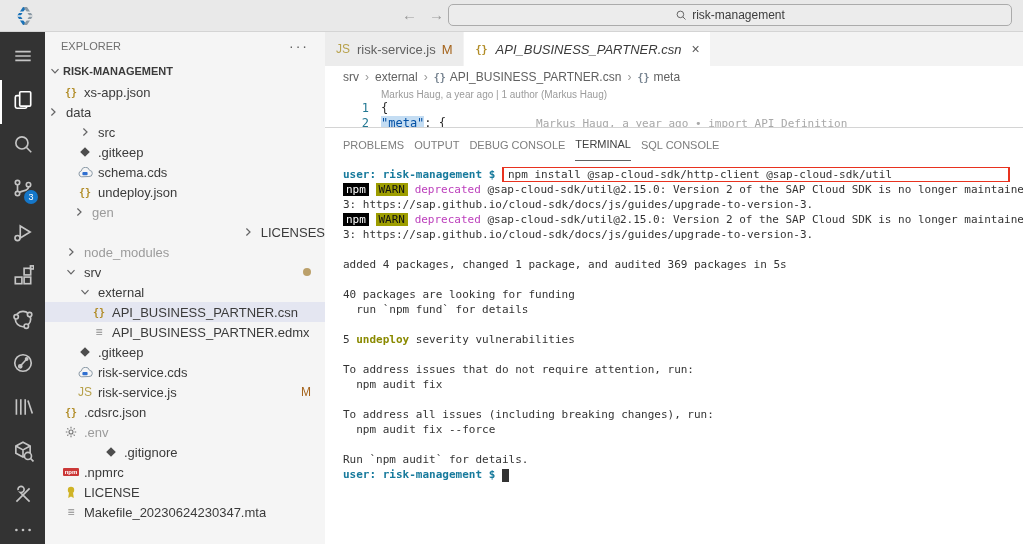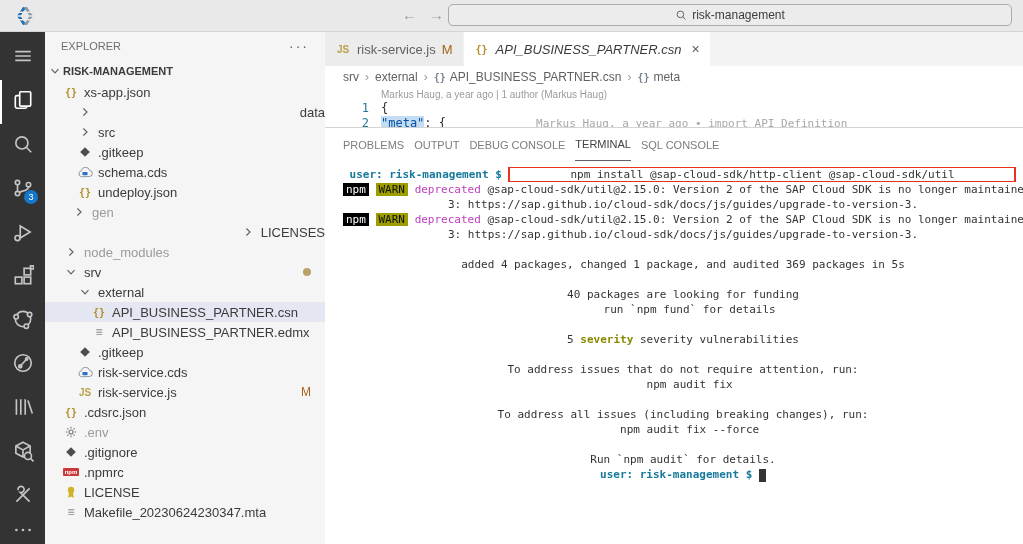--- a/index.html
+++ b/index.html
@@ -26,21 +26,21 @@
   .sb-root .chev{width:16px;margin-left:2px;}
   .row{height:20px;display:flex;align-items:center;position:relative;white-space:nowrap;cursor:pointer;font-size:13px;}
   .row.sel{background:#e4e6f1;}
   .row.dim .lbl{color:#9b9b9b;}
   .lbl{margin-left:5px;overflow:hidden;}
   .ticon{width:16px;display:inline-flex;justify-content:center;align-items:center;flex:none;}
   .chev{width:16px;display:inline-flex;justify-content:center;align-items:center;color:#646465;flex:none;}
   .badge-m{position:absolute;right:14px;color:#a5641c;font-size:12px;}
   .dot-mod{position:absolute;right:14px;width:8px;height:8px;border-radius:50%;background:#bba06a;}
   .ic-json{color:#b18c26;font-family:"DejaVu Sans Mono",monospace;font-size:10px;font-weight:bold;}
-  .ic-js{color:#b7a14b;font-size:10px;font-weight:bold;}
+  .ic-js{color:#b7a14b;font-size:12px;font-weight:normal;}
   .ic-file{color:#8a8a8a;font-size:12px;}
   .ic-npm{background:#cb3837;color:#fff;font-size:6px;font-weight:bold;padding:1px 2px;border-radius:1px;}
   
   .editor-area{flex:1;display:flex;flex-direction:column;background:#fff;min-width:0;}
   .tabbar{height:34px;background:#f3f3f3;display:flex;flex:none;}
   .tab{display:flex;align-items:center;padding:0 10px;background:#ececec;color:#616161;border-right:1px solid #f3f3f3;gap:6px;cursor:pointer;}
   .tab.active{background:#ffffff;color:#3b3b3b;}
   .tab.active .tab-label{font-style:italic;}
   .tab-badge{color:#a5641c;}
   .tab-close{color:#5a5a5a;font-size:14px;margin-left:4px;}
@@ -53,21 +53,21 @@
   .cl{height:15px;display:flex;line-height:15px;white-space:pre;}
   .ln{width:44px;text-align:right;color:#237893;padding-right:12px;flex:none;}
   .tok{color:#2b2b2b;}
   .tok-key{color:#0451a5;background:#c4ddf3;}
   .blame{color:#a8a8a8;margin-left:90px;font-size:11px;}
   
   .panel{flex:1;border-top:1px solid #d4d4d4;display:flex;flex-direction:column;min-height:0;}
   .panel-tabs{height:33px;display:flex;gap:10px;padding-left:18px;font-size:11px;color:#7d7d7d;flex:none;}
   .ptab{height:100%;display:flex;align-items:center;cursor:pointer;box-sizing:border-box;}
   .ptab.active{color:#424242;border-bottom:1px solid #616161;}
-  .terminal{flex:1;font-family:"DejaVu Sans Mono",monospace;font-size:11px;line-height:15px;color:#333;padding:6px 0 0 18px;overflow:hidden;cursor:text;text-align:center;}
+  .terminal{flex:1;font-family:"DejaVu Sans Mono",monospace;font-size:11px;line-height:15px;color:#333;padding:6px 0 0 18px;overflow:hidden;cursor:text;}
   .tl{height:15px;position:relative;white-space:pre;overflow:hidden;}
   .seg-pr{color:#177a9c;font-weight:bold;}
   .seg-bx{display:inline-block;box-sizing:border-box;width:508px;border:2px solid #e8321f;padding:0 4px;height:17px;line-height:13px;position:relative;top:-1px;vertical-align:top;}
   .seg-nb{background:#000;color:#fff;padding:0 3px;}
   .seg-wb{background:#9d9d00;color:#111;padding:0 3px;}
   .seg-dp{color:#bc3fbc;}
   .seg-em{color:#8a8a00;font-weight:bold;}
   .seg-cu{display:inline-block;width:7px;height:13px;background:#333;vertical-align:-2px;}
 </style>
 </head>
@@ -195,21 +195,21 @@
         </span>
       <span>RISK-MANAGEMENT</span>
     </div>
     <div id="tree">
         <div class="row" style="padding-left: 18px;">
           <span class="ticon">
             <span class="ic-json">{}</span>
           </span>
           <span class="lbl">xs-app.json</span>
         </div>
-        <div class="row" style="padding-left: 32px; justify-content: space-between;">
+        <div class="row" style="">
           <span class="chev">
             <svg width="10" height="10" viewBox="0 0 10 10">
               <path d="M3.4 1.5 L7 5 L3.4 8.5" stroke="currentColor" fill="none" stroke-width="1.2"></path>
             </svg>
           </span>
           <span class="lbl">data</span>
         </div>
         <div class="row" style="padding-left: 32px;">
           <span class="chev">
             <svg width="10" height="10" viewBox="0 0 10 10">
@@ -326,21 +326,21 @@
         </div>
         <div class="row dim" style="padding-left: 18px;">
           <span class="ticon">
             <svg width="12" height="12" viewBox="0 0 12 12" stroke="#757575" stroke-width="1.1" fill="none">
               <circle cx="6" cy="6" r="2"></circle>
               <path d="M6 .8v1.6M6 9.6v1.6M.8 6h1.6M9.6 6h1.6M2.3 2.3l1.1 1.1M8.6 8.6l1.1 1.1M2.3 9.7l1.1-1.1M8.6 3.4l1.1-1.1"></path>
             </svg>
           </span>
           <span class="lbl">.env</span>
         </div>
-        <div class="row" style="padding-left: 18px;">
+        <div class="row" style="padding-left: 18px; margin-left: 40px;">
           <span class="ticon">
             <svg width="12" height="12" viewBox="0 0 12 12">
               <rect x="2.6" y="2.6" width="6.8" height="6.8" transform="rotate(45 6 6)" fill="#4d4d4d"></rect>
             </svg>
           </span>
           <span class="lbl">.gitignore</span>
         </div>
         <div class="row" style="padding-left: 18px;">
           <span class="ticon">
             <span class="ic-npm">npm</span>
@@ -423,21 +423,21 @@
           <div class="tl"><span class="seg-nb">npm</span><span> </span><span class="seg-wb">WARN</span><span> </span><span class="seg-dp">deprecated</span><span> @sap-cloud-sdk/util@2.15.0: Version 2 of the SAP Cloud SDK is no longer maintained. Please upgrade to version</span></div>
           <div class="tl"><span>3: https://sap.github.io/cloud-sdk/docs/js/guides/upgrade-to-version-3.</span></div>
           <div class="tl"><span class="seg-nb">npm</span><span> </span><span class="seg-wb">WARN</span><span> </span><span class="seg-dp">deprecated</span><span> @sap-cloud-sdk/util@2.15.0: Version 2 of the SAP Cloud SDK is no longer maintained. Please upgrade to version</span></div>
           <div class="tl"><span>3: https://sap.github.io/cloud-sdk/docs/js/guides/upgrade-to-version-3.</span></div>
           <div class="tl"></div>
           <div class="tl"><span>added 4 packages, changed 1 package, and audited 369 packages in 5s</span></div>
           <div class="tl"></div>
           <div class="tl"><span>40 packages are looking for funding</span></div>
           <div class="tl"><span>  run `npm fund` for details</span></div>
           <div class="tl"></div>
-          <div class="tl"><span>5 </span><span class="seg-em">severity</span><span> severity vulnerabilities</span></div>
+          <div class="tl"><span>5 </span><span class="seg-em">undeploy</span><span> severity vulnerabilities</span></div>
           <div class="tl"></div>
           <div class="tl"><span>To address issues that do not require attention, run:</span></div>
           <div class="tl"><span>  npm audit fix</span></div>
           <div class="tl"></div>
           <div class="tl"><span>To address all issues (including breaking changes), run:</span></div>
           <div class="tl"><span>  npm audit fix --force</span></div>
           <div class="tl"></div>
           <div class="tl"><span>Run `npm audit` for details.</span></div>
           <div class="tl"><span class="seg-pr">user: risk-management $ </span><span class="seg-cu"> </span></div>
         </div>

